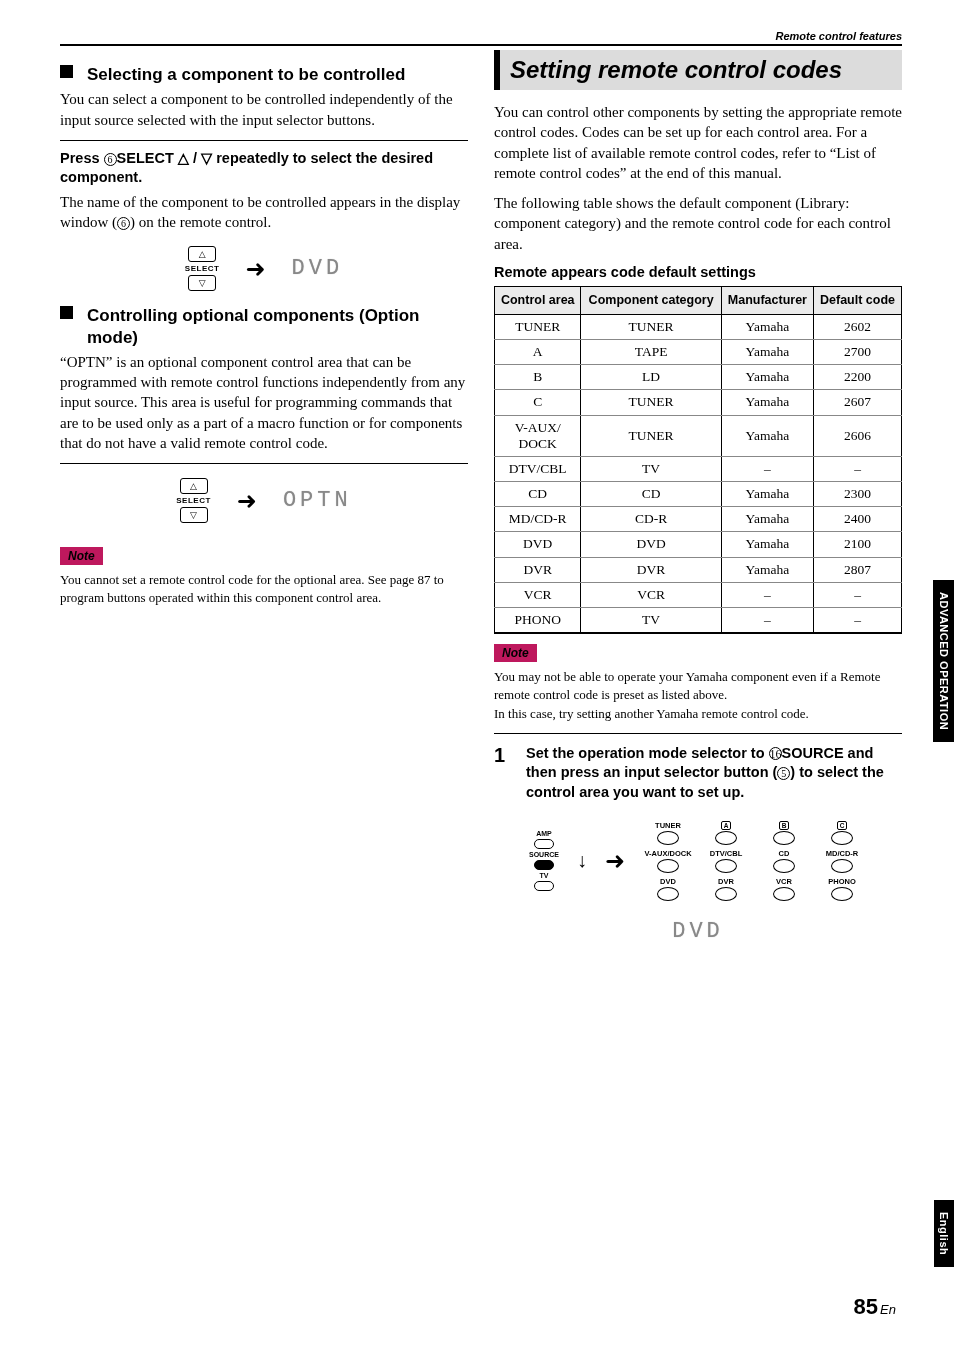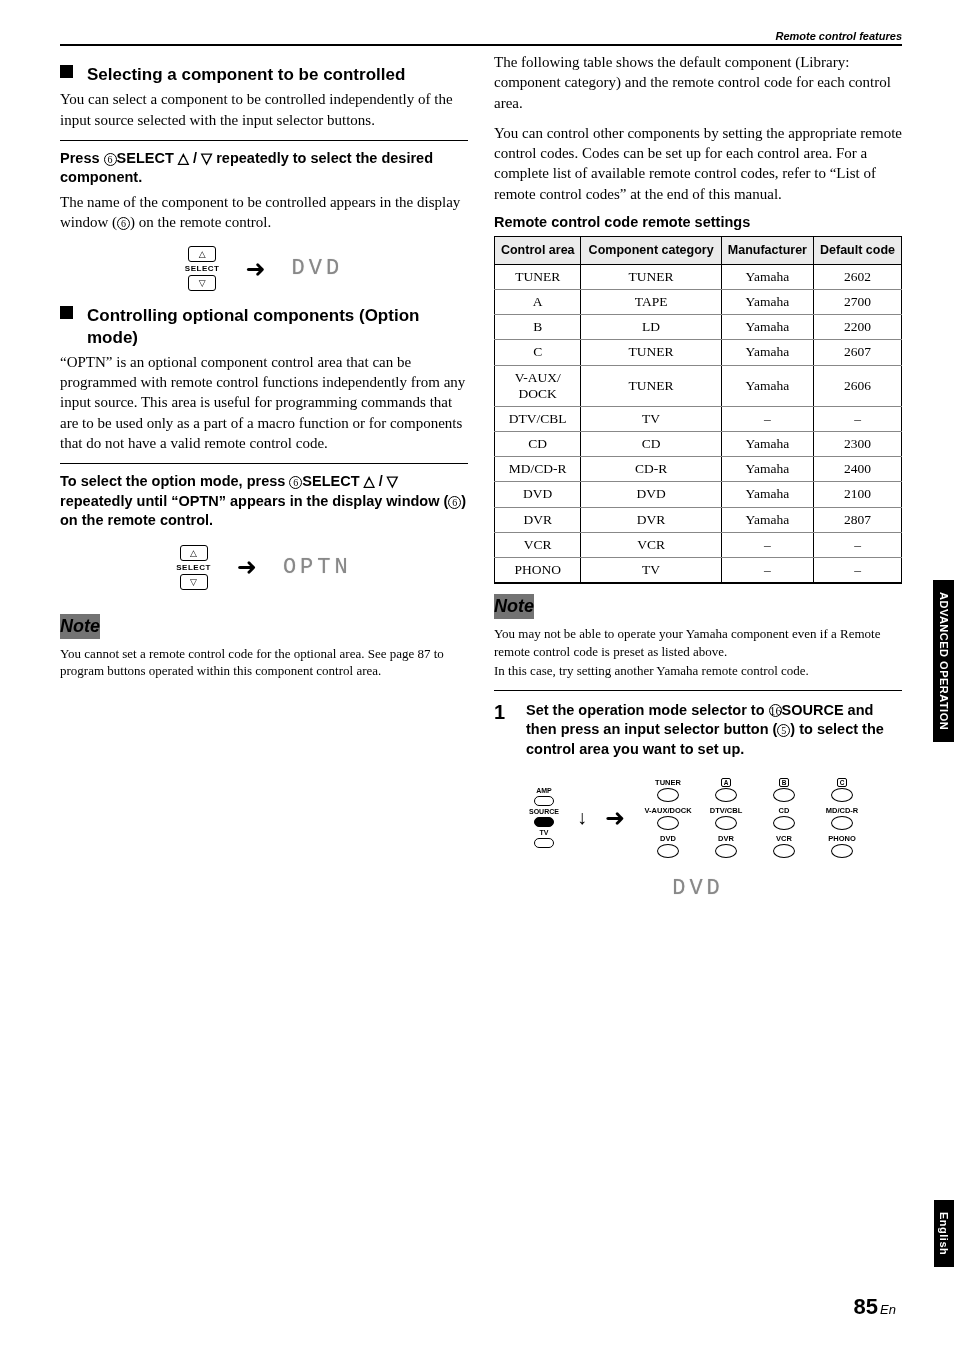--- a/index.html
+++ b/index.html
@@ -118,23 +118,23 @@
     display: flex;
     align-items: center;
     justify-content: center;
     font-size: 9px;
   }
   .note-box {
     display: inline-block;
     font-family: Arial, Helvetica, sans-serif;
     font-style: italic;
     font-weight: bold;
-    font-size: 18px;
-    background: #737373;
-    padding: 2px 0;
+    font-size: 12px;
+    background: #be185d;
+    padding: 2px 8px;
     margin: 10px 0 4px 0;
   }
   p.note-text {
     font-size: 13px;
     line-height: 1.35;
     margin: 2px 0 10px 0;
   }
   .section-title {
     font-family: Arial, Helvetica, sans-serif;
     font-style: italic;
@@ -301,45 +301,43 @@
       </div>
 
       <div class="square-heading">
         <span class="sq"></span>
         <span class="txt">Controlling optional components (Option mode)</span>
       </div>
       <p class="body">“OPTN” is an optional component control area that can be programmed with remote control functions independently from any input source. This area is useful for programming commands that are to be used only as a part of a macro function or for components that do not have a valid remote control code.</p>
 
       <div class="rule"></div>
 
-      <div class="instr">
-        <span>To select the option mode, press </span><span class="circ">6</span><span>SELECT</span> <span>△</span> / <span>▽</span><span> repeatedly until “OPTN” appears in the display window (</span><span class="circ">6</span><span>) on the remote control.</span>
-      </div>
 
       <div class="diagram-row">
         <div class="select-btns">
           <div class="btn-rect">△</div>
           <div class="sel-label">SELECT</div>
           <div class="btn-rect">▽</div>
         </div>
         <div class="arrow">➜</div>
         <div class="lcd">OPTN</div>
       </div>
 
       <div class="note-box">Note</div>
       <p class="note-text">You cannot set a remote control code for the optional area. See page 87 to program buttons operated within this component control area.</p>
     </div>
 
     <div class="col">
 
-
+      <div class="section-title">Setting remote control codes</div>
+
+      <p class="body">You can control other components by setting the appropriate remote control codes. Codes can be set up for each control area. For a complete list of available remote control codes, refer to “List of remote control codes” at the end of this manual.</p>
       <p class="body">The following table shows the default component (Library: component category) and the remote control code for each control area.</p>
-      <p class="body">You can control other components by setting the appropriate remote control codes. Codes can be set up for each control area. For a complete list of available remote control codes, refer to “List of remote control codes” at the end of this manual.</p>
-
-      <div class="table-title">Remote control code remote settings</div>
+
+      <div class="table-title">Remote appears code default settings</div>
 
       <table class="codes">
         <thead>
           <tr>
             <th>Control area</th>
             <th>Component category</th>
             <th>Manufacturer</th>
             <th>Default code</th>
           </tr>
         </thead>

